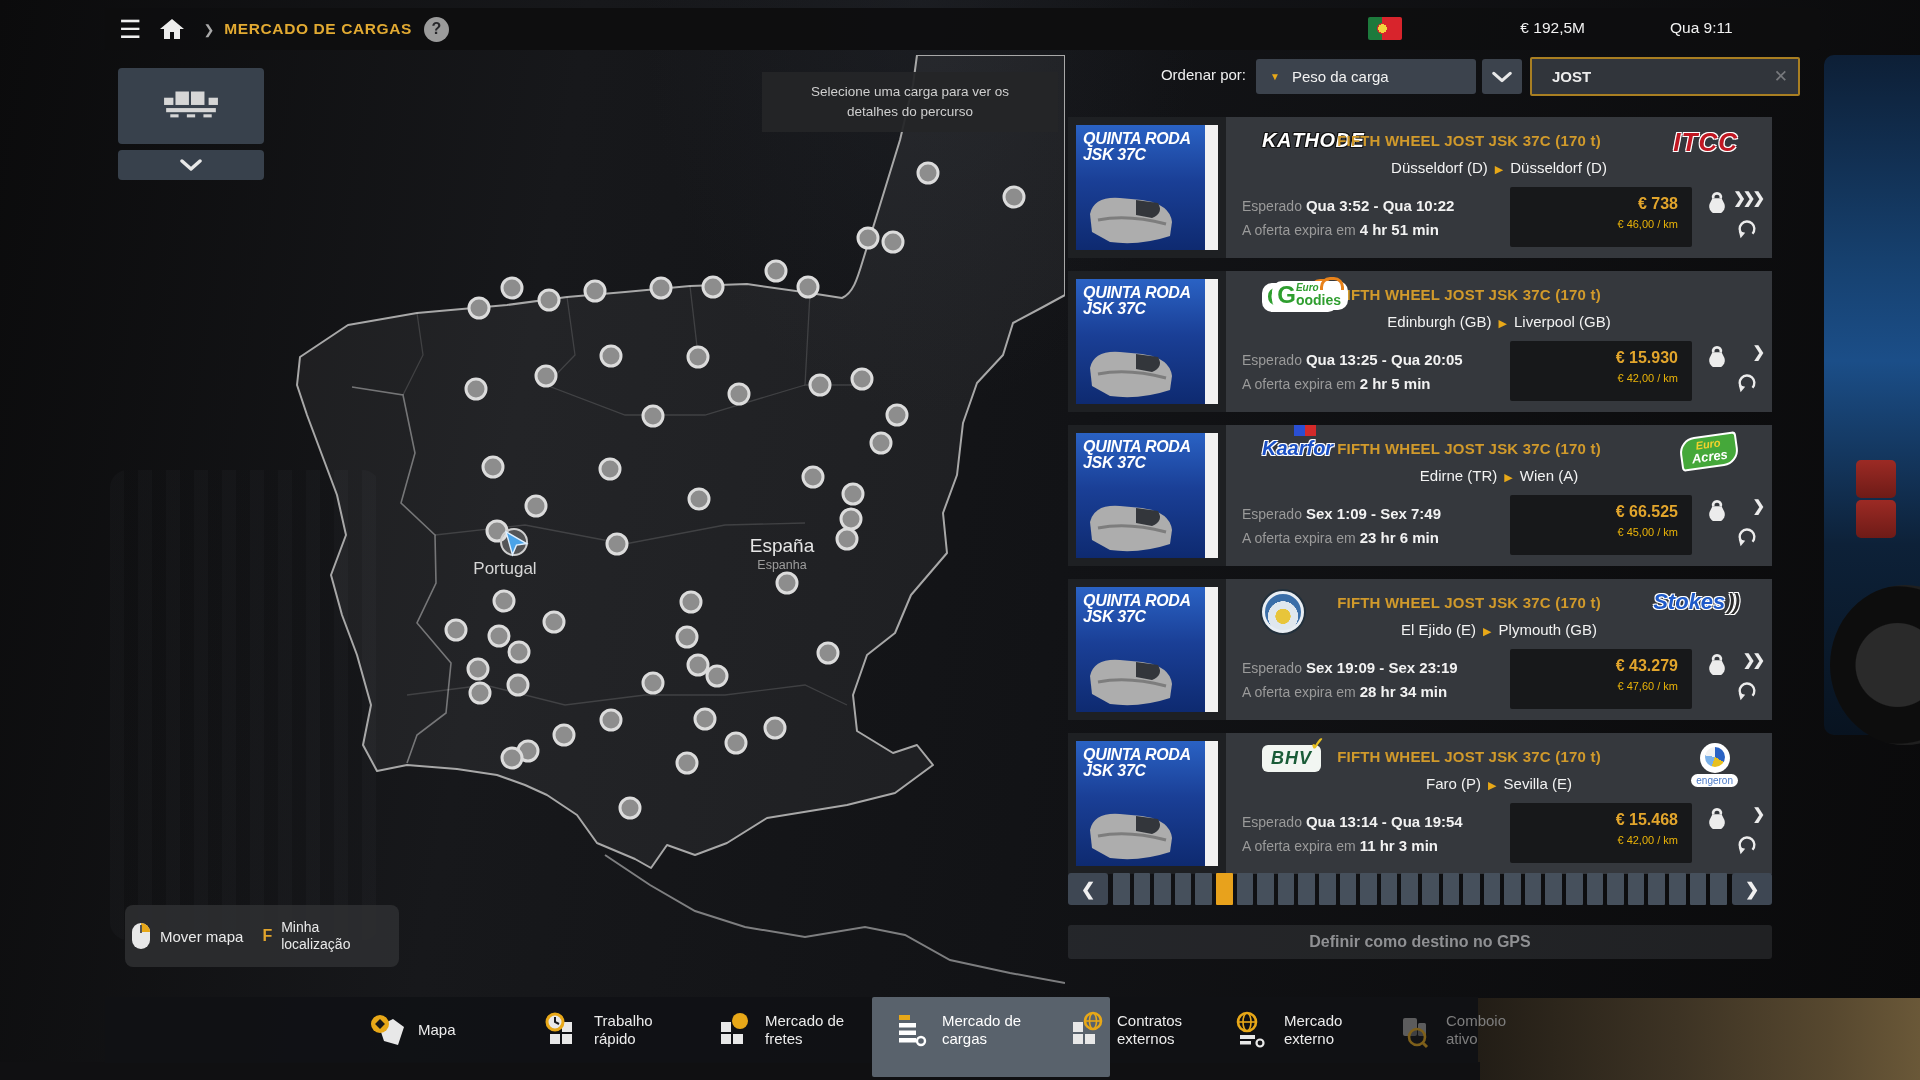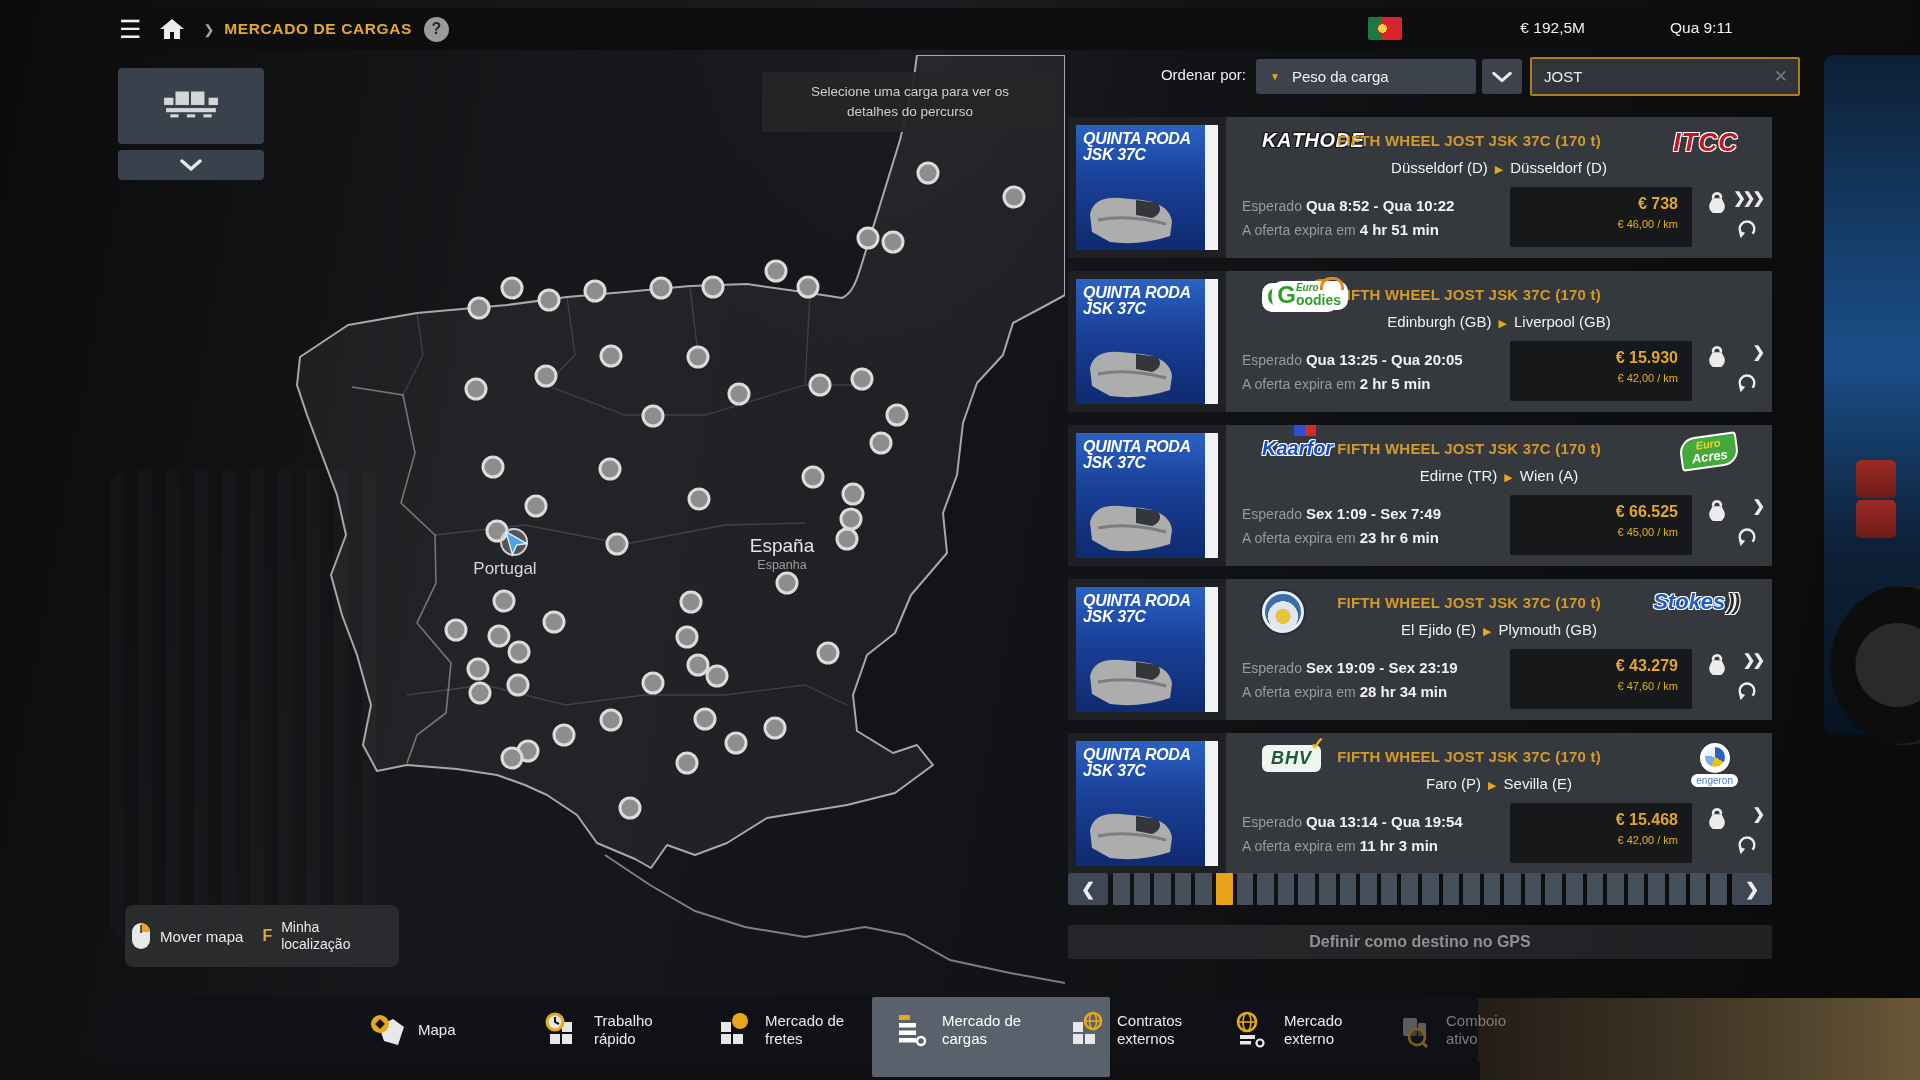--- a/index.html
+++ b/index.html
@@ -68,21 +68,21 @@
   #sort-label { position:absolute; left:1108px; top:66px; width:138px; text-align:right; font-size:15px; color:#f0f0f0; }
   #sort-select { position:absolute; left:1256px; top:59px; width:220px; height:35px; background:#3c434d;
     border-radius:3px; display:flex; align-items:center; gap:12px; padding-left:14px; }
   #sort-tri { color:#e8a818; font-size:10px; }
   #sort-value { font-size:15px; color:#f2f2f2; }
   #sort-expand { position:absolute; left:1482px; top:59px; width:40px; height:35px; background:#3c434d;
     border-radius:3px; display:flex; align-items:center; justify-content:center; }
   #search-box { position:absolute; left:1530px; top:57px; width:270px; height:39px; background:#31353b;
     border:2px solid #a97f22; border-radius:2px; display:flex; align-items:center; }
   #search-input { flex:1; background:transparent; border:none; outline:none; color:#ececec;
-    font-size:15px; padding-left:12px; font-family:"Liberation Sans",sans-serif; }
+    font-size:15px; padding-left:20px; font-family:"Liberation Sans",sans-serif;font-weight:bold; }
   #search-clear { color:#77797d; font-size:17px; padding:0 10px; }
 
   
   #offers { position:absolute; left:1068px; top:117px; width:704px; }
   .card { height:141px; margin-bottom:13px; display:flex; }
   .thumb-cell { width:158px; background:#1e2023; display:flex; align-items:center; justify-content:center; }
   .thumb { width:142px; height:125px; position:relative;
     background:linear-gradient(180deg,#2a62c4 0%,#1a3f96 45%,#0e2a70 100%); overflow:hidden; }
   .thumb-strip { position:absolute; right:0; top:0; width:13px; height:100%; background:#f2f2f2; }
   .thumb-t { position:absolute; left:7px; top:6px; font-style:italic; font-weight:bold; font-size:16px;
@@ -347,21 +347,21 @@
         </svg>
       </div>
     </div>
     <div class="card-main">
       <span class="logo-l lg-kathode outline-b"><span>KA</span><span class="kat-t">T</span><span>HODE</span></span>
       <div class="card-title">FIFTH WHEEL JOST JSK 37C (170 t)</div>
       <span class="logo-r lg-itcc outline-w">ITCC</span>
       <div class="card-route">
         <span>Düsseldorf (D)</span><span class="route-arrow">▶</span><span>Düsseldorf (D)</span>
       </div>
-      <div class="line-expected"><span>Esperado</span><b>Qua 8:52 - Qua 10:22</b></div>
+      <div class="line-expected"><span>Esperado</span><b>Qua 3:52 - Qua 10:22</b></div>
       <div class="line-expires"><span>A oferta expira em</span><b>4 hr 51 min</b></div>
       <div class="price-box">
         <div class="price-main">€ 738</div>
         <div class="price-km">€ 46,00 / km</div>
       </div>
       <svg class="ic-weight" width="22" height="24" viewBox="0 0 24 26">
         <path d="M8,10 C6,3 18,3 16,10" fill="none" stroke="#ececec" stroke-width="3"></path>
         <path d="M7 10 H17 L20 16 A8.5 8.5 0 1 1 4 16 Z" fill="#ececec"></path>
       </svg>
       <span class="ic-chev">❯❯❯</span>

